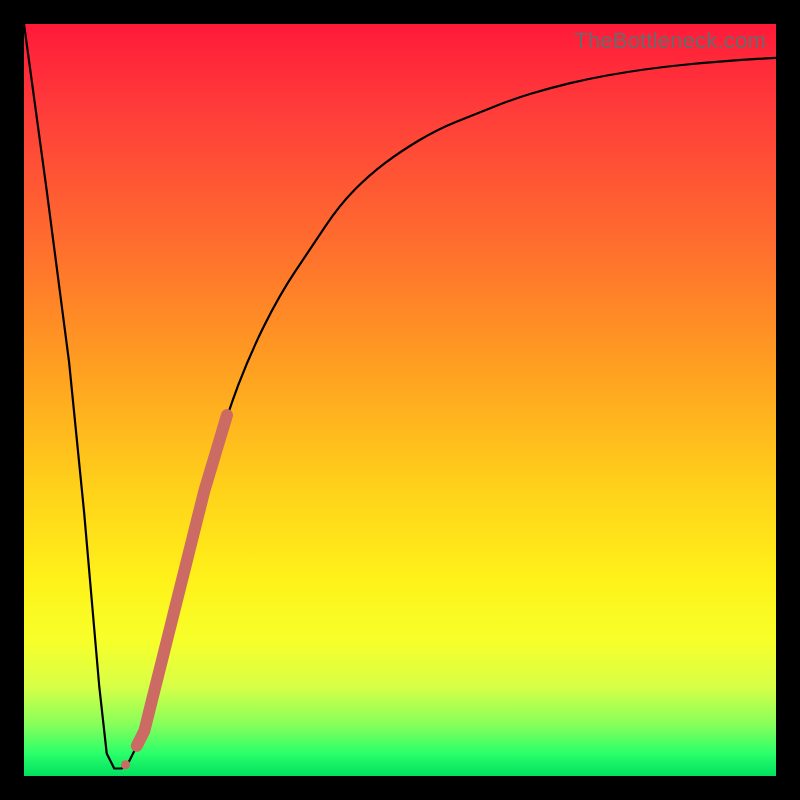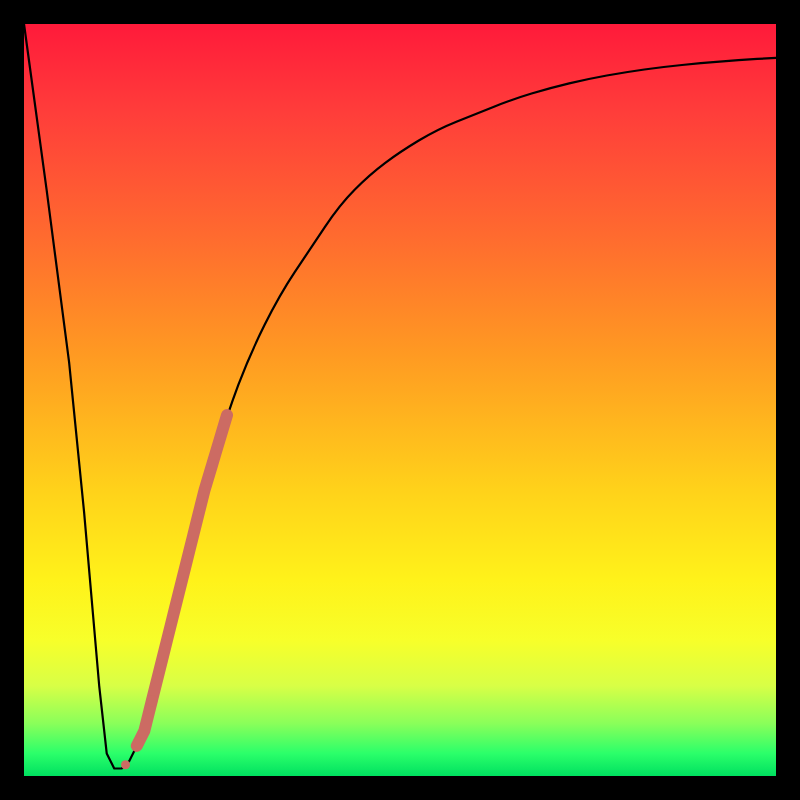--- a/index.html
+++ b/index.html
@@ -68,20 +68,21 @@
   }
   .dot {
     fill: #cc6b63;
   }
 </style>
 </head>
 <body>
 
 <div class="frame">
   <div class="plot">
+    <div class="watermark">TheBottleneck.com</div>
 
     <svg class="curve" viewBox="0 0 752 752">
       <path id="main-path" class="stroke-main" d="M 0 0 L 22.56 165.43999999999994 L 45.12 338.4 L 60.160000000000004 488.8 L 75.2 661.76 L 82.72 729.44 L 90.24 744.48 L 97.76 744.48 L 105.28000000000002 736.96 L 120.32000000000001 706.88 Q 120.32000000000001 706.88 127.84 676.8 Q 135.35999999999999 646.72 142.88 616.64 Q 150.4 586.56 157.92000000000002 556.48 Q 165.44 526.4 172.95999999999998 496.32 Q 180.48 466.24 191.76 428.64 Q 203.04000000000002 391.04 214.32 360.96 Q 225.6 330.87999999999994 240.64 300.79999999999995 Q 255.68 270.71999999999997 270.72 248.16 Q 285.76 225.60000000000002 300.79999999999995 203.04000000000002 Q 315.84 180.48000000000002 330.88 165.44 Q 345.92 150.39999999999998 360.96000000000004 139.12 Q 376 127.84000000000003 394.8 116.56 Q 413.6 105.27999999999997 432.4 97.75999999999999 Q 451.2 90.24000000000001 470 82.71999999999997 Q 488.8 75.19999999999993 507.6 69.55999999999995 Q 526.4 63.91999999999996 545.2 59.40799999999996 Q 564 54.89599999999996 582.8 51.512 Q 601.6 48.12800000000004 620.4 45.49600000000004 Q 639.1999999999999 42.86400000000003 658 40.98400000000004 Q 676.8000000000001 39.10400000000004 695.6 37.60000000000002 Q 714.4 36.096000000000004 733.2 34.96800000000002 T 752 33.84000000000003"></path>
       <path id="mass-path" class="mass" d="M 112.8 721.92 L 116.56 714.4 L 120.32000000000001 706.88 L 124.08000000000001 691.84 L 127.84 676.8 L 131.6 661.76 L 135.35999999999999 646.72 L 139.12 631.68 L 142.88 616.64 L 146.64000000000001 601.6 L 150.4 586.56 L 154.16 571.52 L 157.92 556.48 L 161.68 541.4399999999999 L 165.44 526.4 L 169.20000000000002 511.36 L 172.96 496.32 L 176.72 481.28000000000003 L 180.48 466.24 L 184.24 453.70666666666665 L 188 441.17333333333335 L 191.76 428.64 L 195.52 416.1066666666667 L 199.28 403.5733333333333 L 203.04000000000002 391.04" stroke-width="12"></path>
       <g id="dots">
           <circle cx="101.52000000000001" cy="740.72" r="4.5" class="dot"></circle>
           <circle cx="114.304" cy="718.912" r="5.5" class="dot"></circle>
           <circle cx="127.84" cy="676.8" r="5.5" class="dot"></circle>
         </g>
     </svg>

